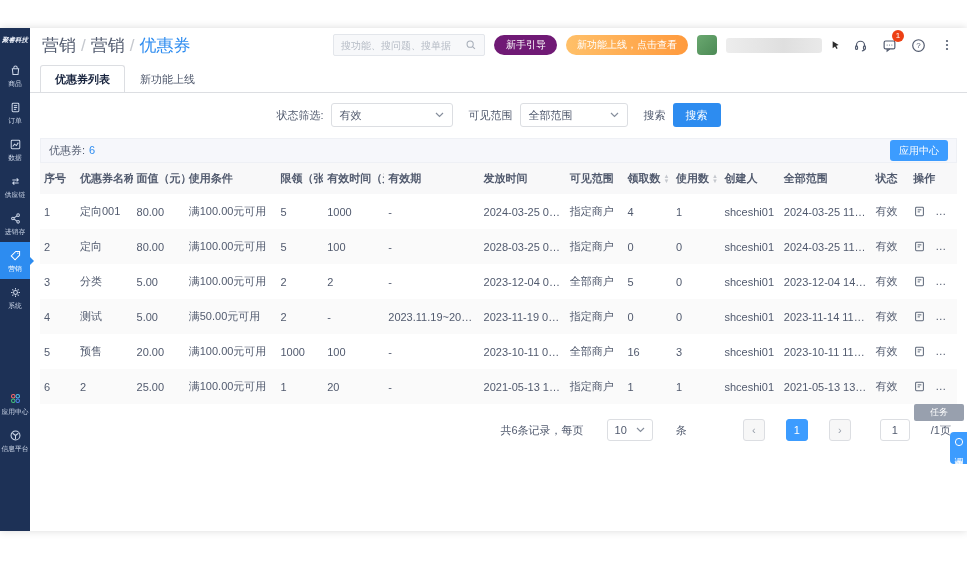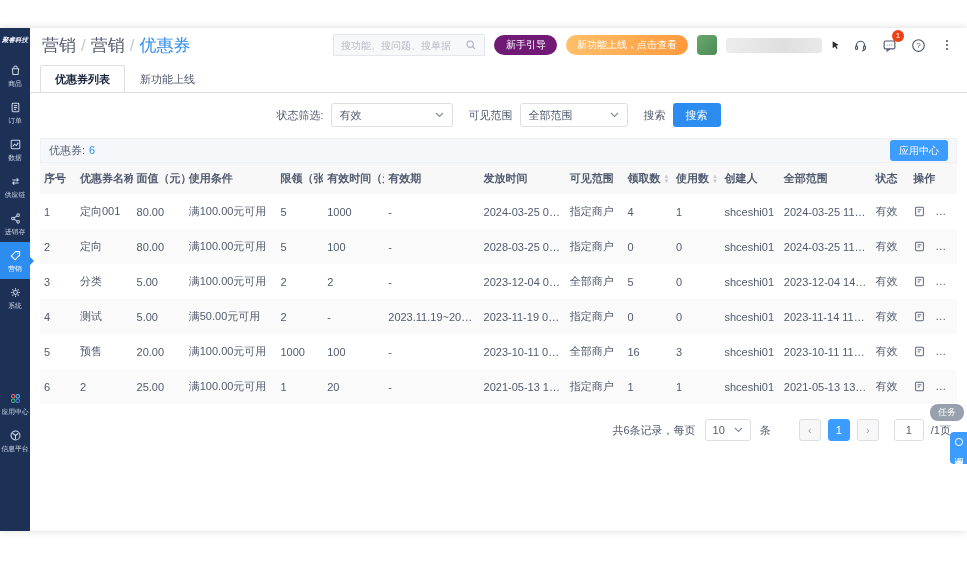--- a/index.html
+++ b/index.html
@@ -57,28 +57,28 @@
   .btn-create { background:#3c9cff; color:#fff; border:0; border-radius:3px; height:21px; padding:0 9px; font-size:10px; cursor:pointer; }
 
   table { width:calc(100% - 20px); margin:0 10px; border-collapse:collapse; table-layout:fixed; font-size:11px; color:#515a6e; }
   thead th { background:#f8f8f9; font-weight:bold; text-align:left; padding:8px 4px; white-space:nowrap; overflow:hidden; }
   tbody td { padding:10px 4px; white-space:nowrap; overflow:hidden; text-overflow:ellipsis; }
   tbody tr:nth-child(even) { background:#fafafa; }
   .carets { display:inline-flex; flex-direction:column; margin-left:3px; vertical-align:middle; }
   .carets i { font-style:normal; font-size:6px; line-height:5px; color:#c5c8ce; }
   .op-btn { display:inline-flex; margin-right:9px; cursor:pointer; color:#606a7b; vertical-align:middle; }
 
-  .pagination { display:flex; align-items:center; justify-content:flex-end; gap:7px; margin:15px 16px 0 0; font-size:11px; color:#515a6e; }
+  .pagination { display:flex; align-items:center; justify-content:flex-end; gap:21px; margin:15px 16px 0 0; font-size:11px; color:#515a6e; }
   .mini-select { border:1px solid #dcdee2; border-radius:3px; height:22px; display:flex; align-items:center; gap:9px; padding:0 7px; background:#fff; cursor:pointer; margin:0 2px; }
   .pg-gap { width:14px; }
   .page-btn { width:22px; height:22px; border:1px solid #dcdee2; background:#f7f7f7; border-radius:3px; display:flex; align-items:center; justify-content:center; color:#99a0ab; cursor:pointer; font-size:11px; }
   .page-btn.active { background:#3c9cff; border-color:#3c9cff; color:#fff; }
   .jump-input { width:30px; height:22px; border:1px solid #dcdee2; border-radius:3px; text-align:center; font-size:11px; color:#515a6e; outline:0; margin-left:8px; }
 
-  .task-tab { position:absolute; right:3px; top:404px; background:#98a0ae; color:#fff; font-size:9px; padding:2px 8px; border-radius:8px; cursor:pointer; z-index:4; }
+  .task-tab { position:absolute; right:3px; top:404px; background:#98a0ae; color:#fff; font-size:9px; padding:2px 16px; border-radius:2px; cursor:pointer; z-index:4; }
   .survey-tab { position:absolute; right:0; top:432px; background:#3c9cff; color:#fff; border-radius:4px 0 0 4px; padding:5px 2px 6px; display:flex; flex-direction:column; align-items:center; gap:3px; cursor:pointer; z-index:4; }
   .survey-tab .vtext { writing-mode:vertical-rl; font-size:9px; letter-spacing:2px; }
 </style>
 </head>
 <body>
 
 <div class="page">
   <div class="app">
 
     <aside class="sidebar">

